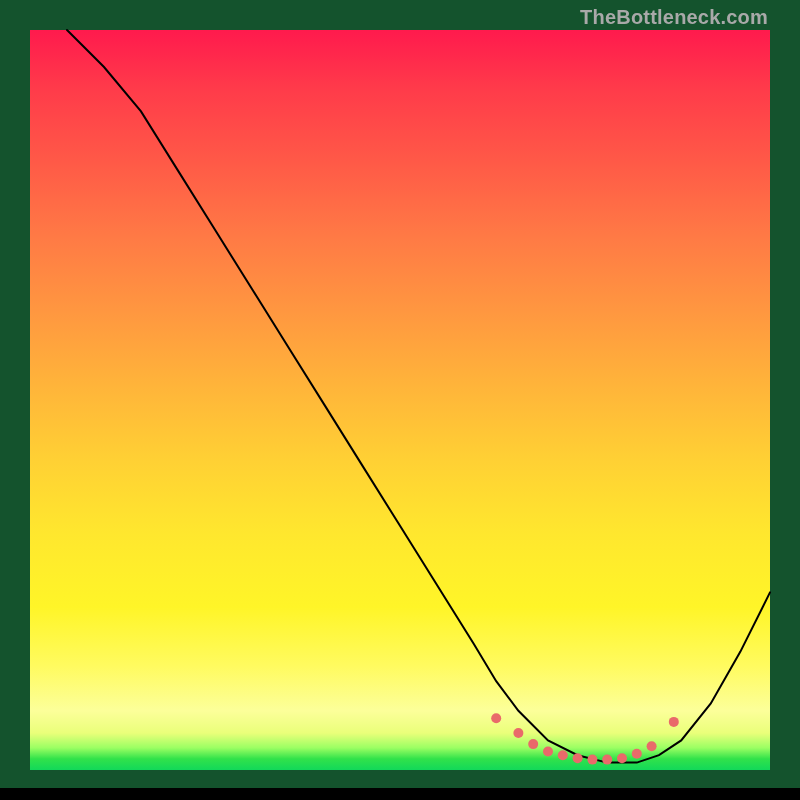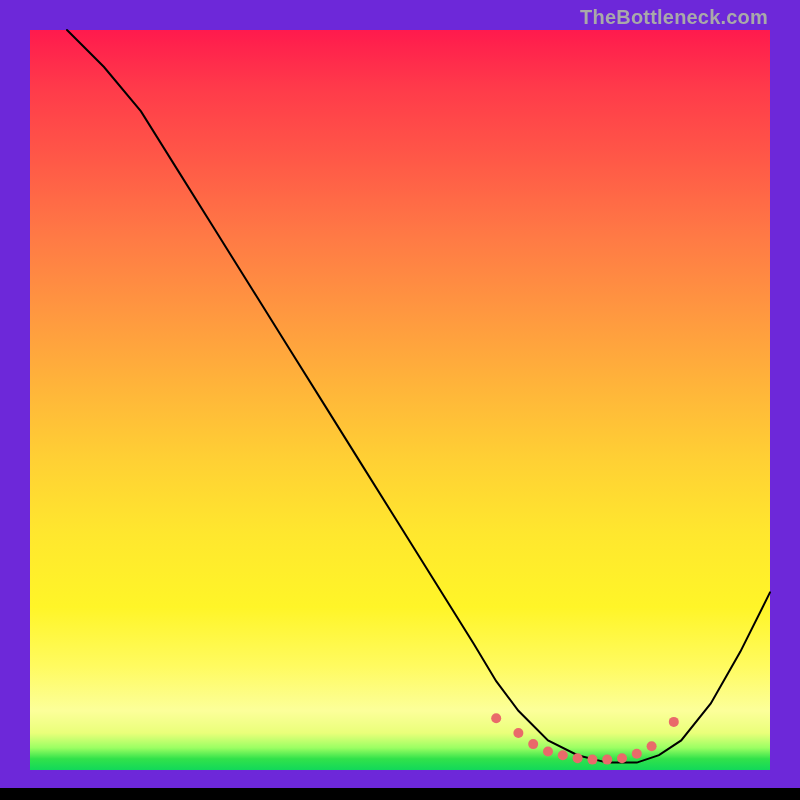--- a/index.html
+++ b/index.html
@@ -10,21 +10,21 @@
     overflow: hidden;
     background: #000;
     font-family: Arial, Helvetica, sans-serif;
   }
   .frame {
     position: absolute;
     left: 0;
     top: 0;
     width: 800px;
     height: 788px;
-    background: #6d28d9;
+    background: #14532d;
   }
   .plot {
     position: absolute;
     left: 30px;
     top: 30px;
     width: 740px;
     height: 740px;
     
     background: linear-gradient(
       to bottom,

